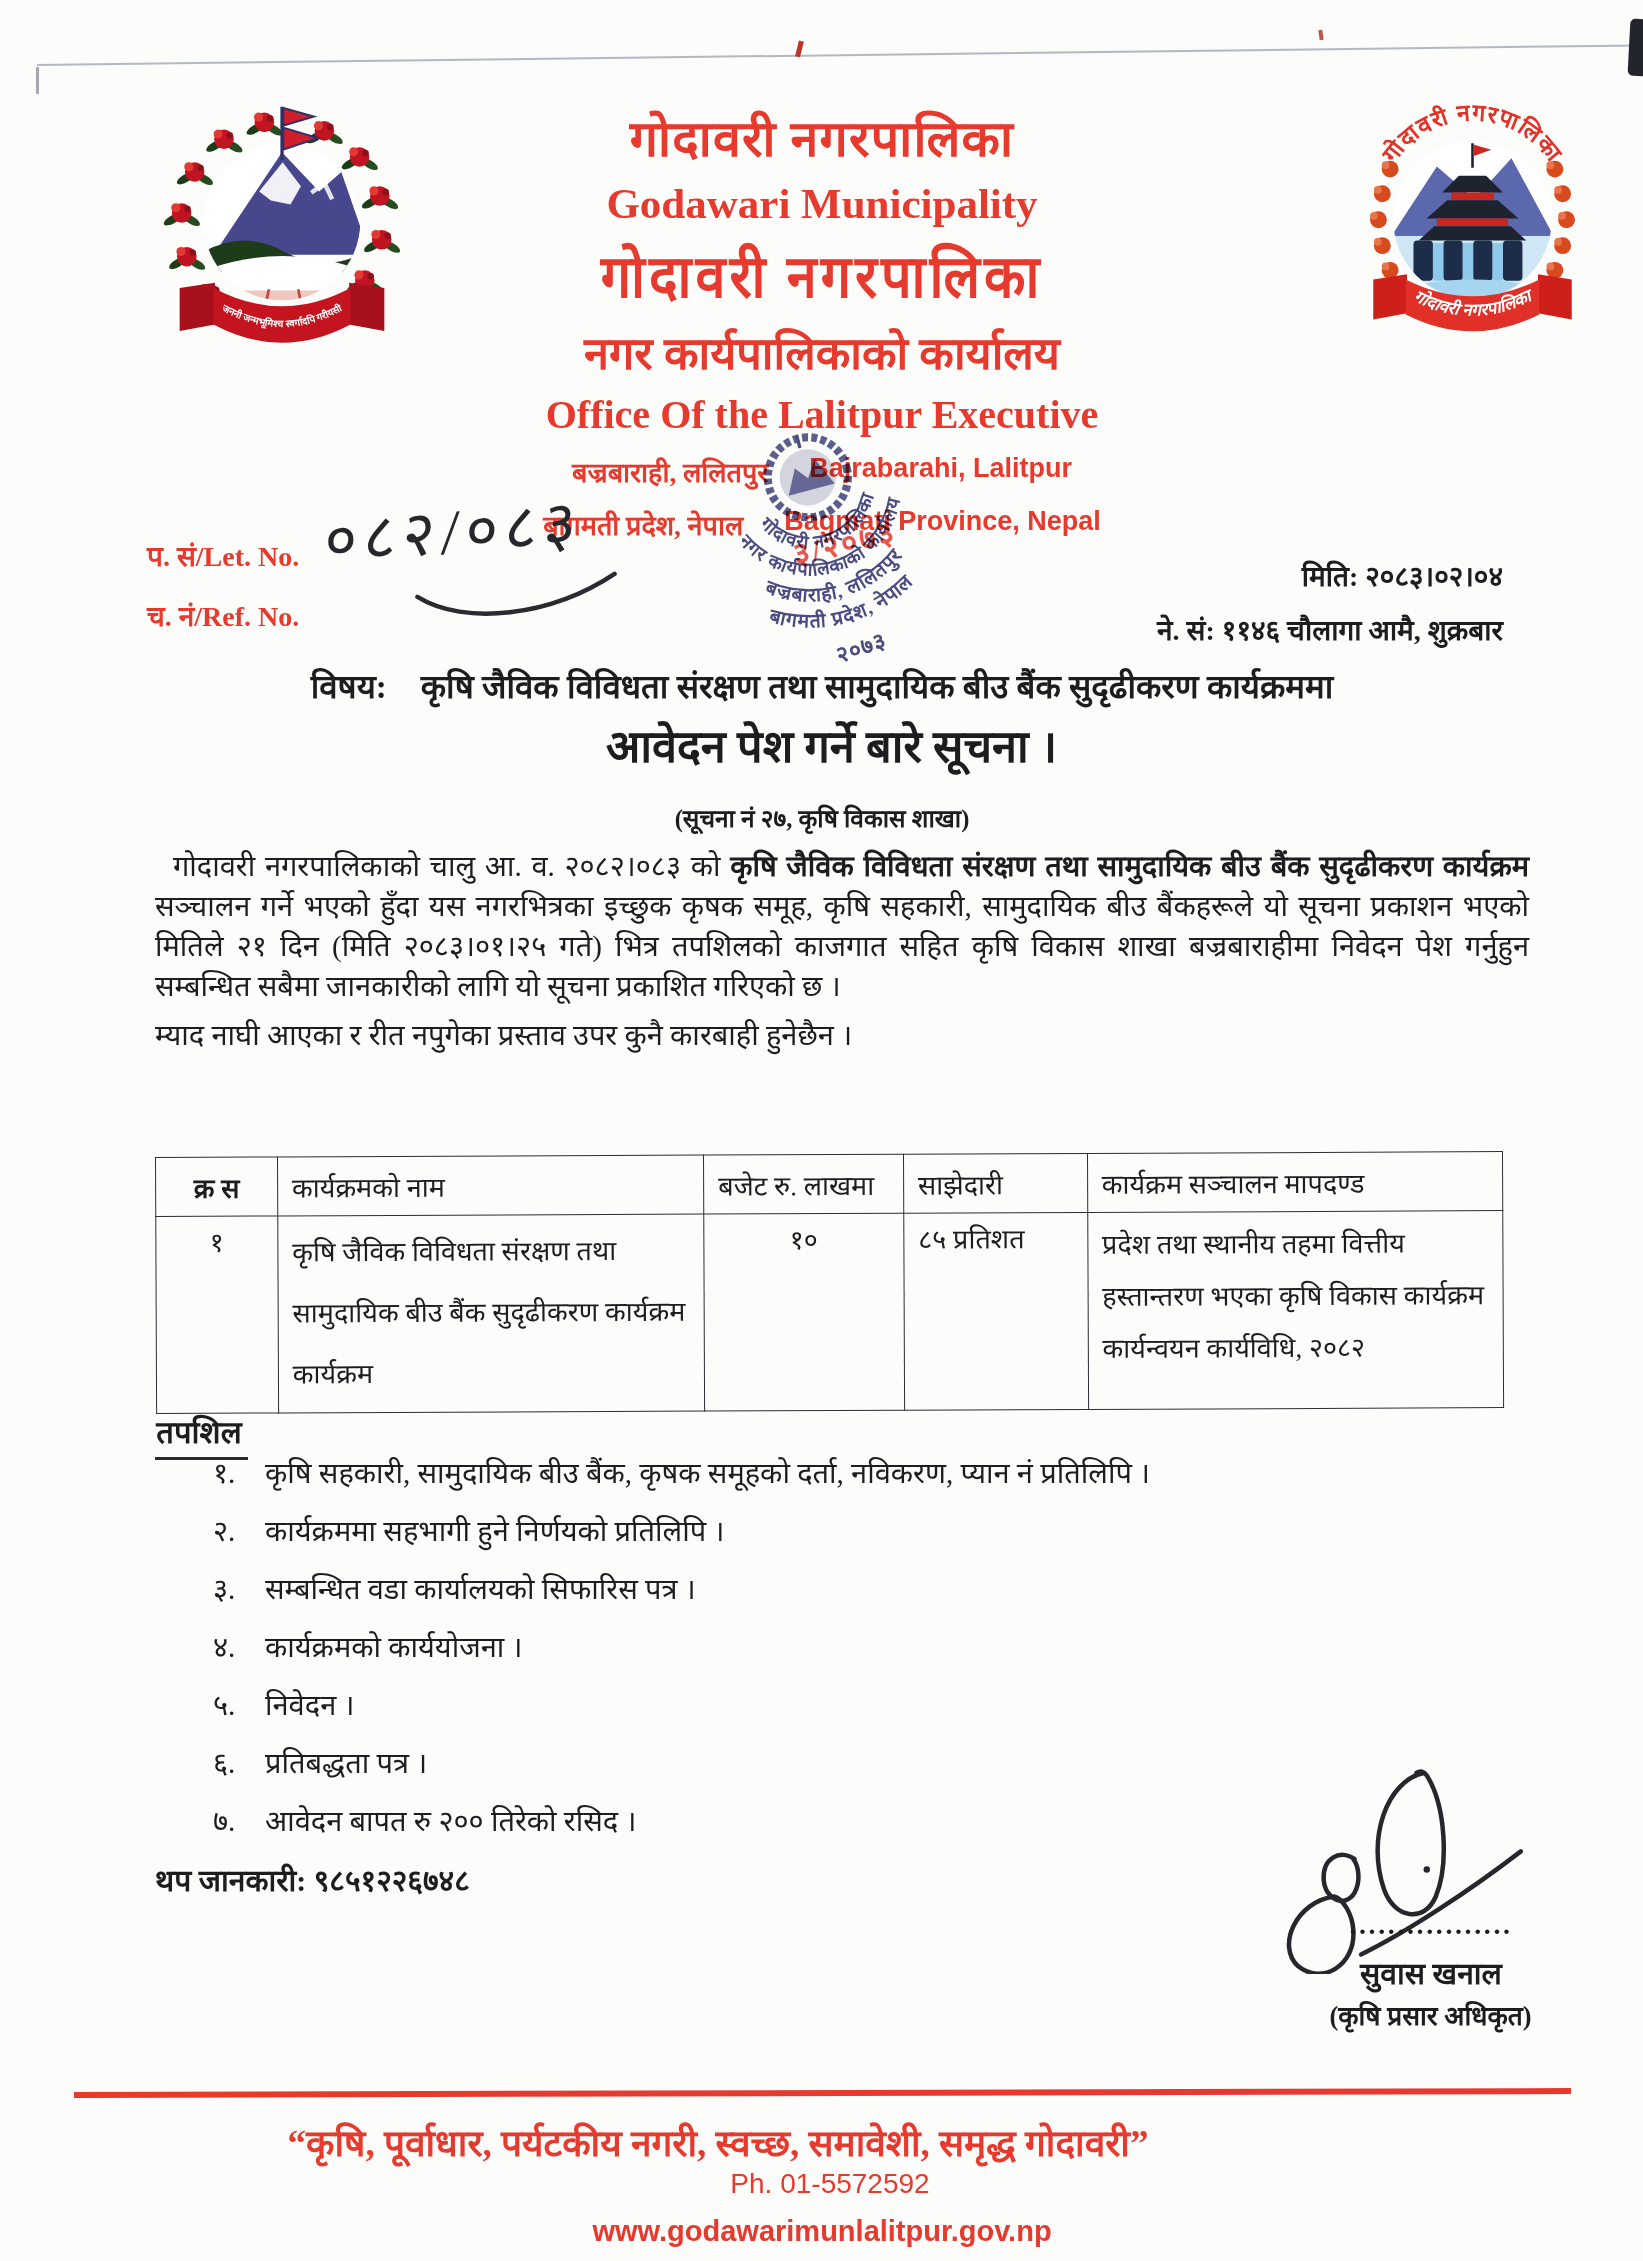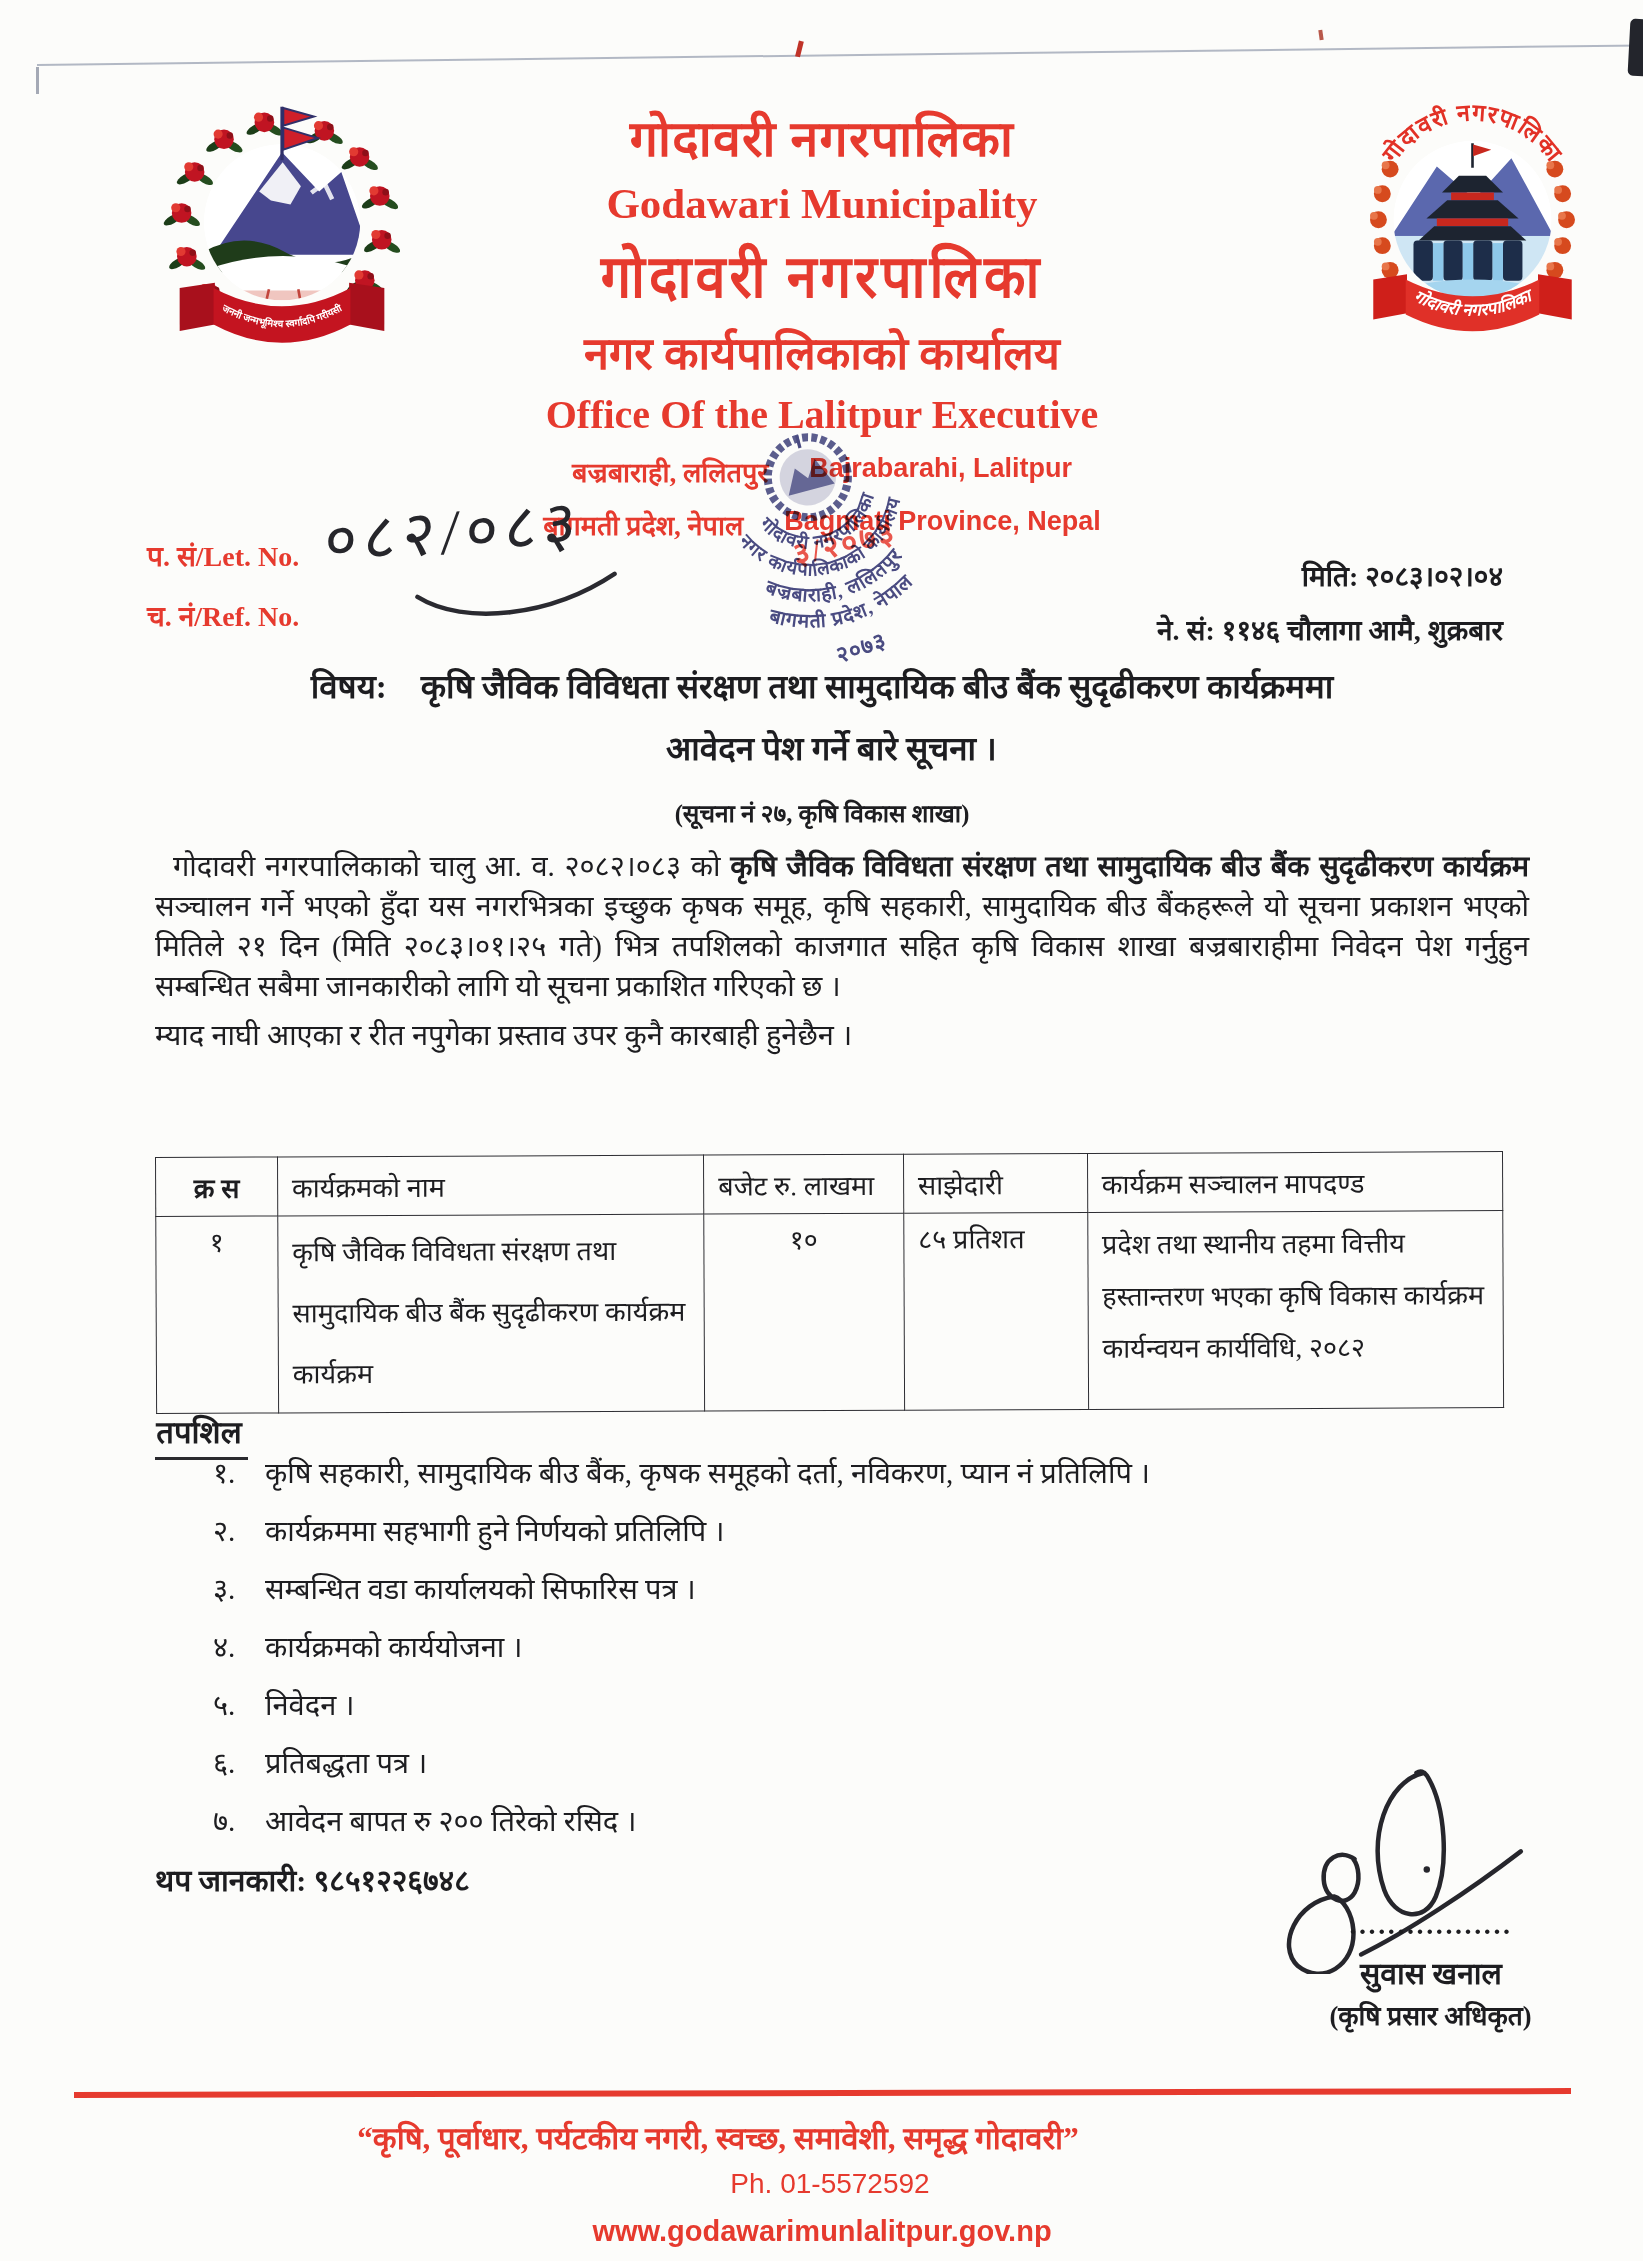--- a/index.html
+++ b/index.html
@@ -41,21 +41,21 @@
 
   
   .stamp { left:672px; top:387px; width:303px; height:322px; mix-blend-mode:multiply; opacity:.92; }
   .stamp text { fill:var(--stamp-blue,#3b3d7a); font-weight:700; letter-spacing:2px; }
   .red-frag { left:792px; top:521px; font-size:31px; font-weight:700; color:var(--brand-red,#e63a2e);
               transform:rotate(-13deg); opacity:.85; letter-spacing:2.6px; }
 
   
   .subject { left:0; top:663px; width:1644px; text-align:center; font-weight:700; }
   .subject .l1 { display:flex; justify-content:center; gap:34px; font-size:33px; }
-  .subject .l2 { margin-top:17px; font-size:33px;padding-left:19px; }
+  .subject .l2 { margin-top:6px; font-size:45px;padding-left:19px; }
   .subject .note { margin-top:26px; font-size:24.5px; }
 
   
   .bodytext { left:155px; top:846px; width:1374px; font-size:29px; line-height:40px; }
   .bodytext p { margin:0; text-align:justify; text-indent:18px; }
   .bodytext .deadline { margin-top:9px; text-indent:0; text-align:left; }
   b.inbold { font-weight:800; }
 
   
   .prog-table { left:155px; top:1157px; width:1348px; border-collapse:collapse; font-size:27px;
@@ -80,21 +80,21 @@
   .more-info { left:155px; top:1859px; font-size:30px; font-weight:700; }
 
   
   .sig-svg { left:1258px; top:1761px; width:277px; height:213px; }
   .sig-dots { left:1302px; top:1909px; width:258px; text-align:center; font-size:28px; font-weight:700; letter-spacing:2.6px; }
   .sig-name { left:1289px; top:1952px; width:284px; text-align:center; font-size:30px; font-weight:600; }
   .sig-title { left:1263px; top:1997px; width:335px; text-align:center; font-size:26.4px; font-weight:600; }
 
   
   .foot-rule { left:74px; top:2090px; width:1497px; height:5.8px; background:var(--brand-red,#e63a2e); transform:rotate(-0.15deg); }
-  .foot-motto { left:0; top:2116px; width:1436px; text-align:center; font-size:31px; font-weight:700; color:var(--brand-red,#e63a2e); }
+  .foot-motto { left:0; top:2116px; width:1436px; text-align:center; font-size:37px; font-weight:700; color:var(--brand-red,#e63a2e); }
   .foot-phone { left:0; top:2168px; width:1644px; text-align:center; font-size:28px; color:var(--brand-red,#e63a2e);
                 font-family:"Liberation Sans","DejaVu Sans",sans-serif; font-weight:500;padding-left:16px; }
   .foot-web { left:0; top:2215px; width:1644px; text-align:center; font-size:29px; font-weight:700; color:var(--brand-red,#e63a2e);
               font-family:"Liberation Sans","DejaVu Sans",sans-serif; }
 
   .logo { position:absolute; }
 </style>
 </head>
 <body>
 

